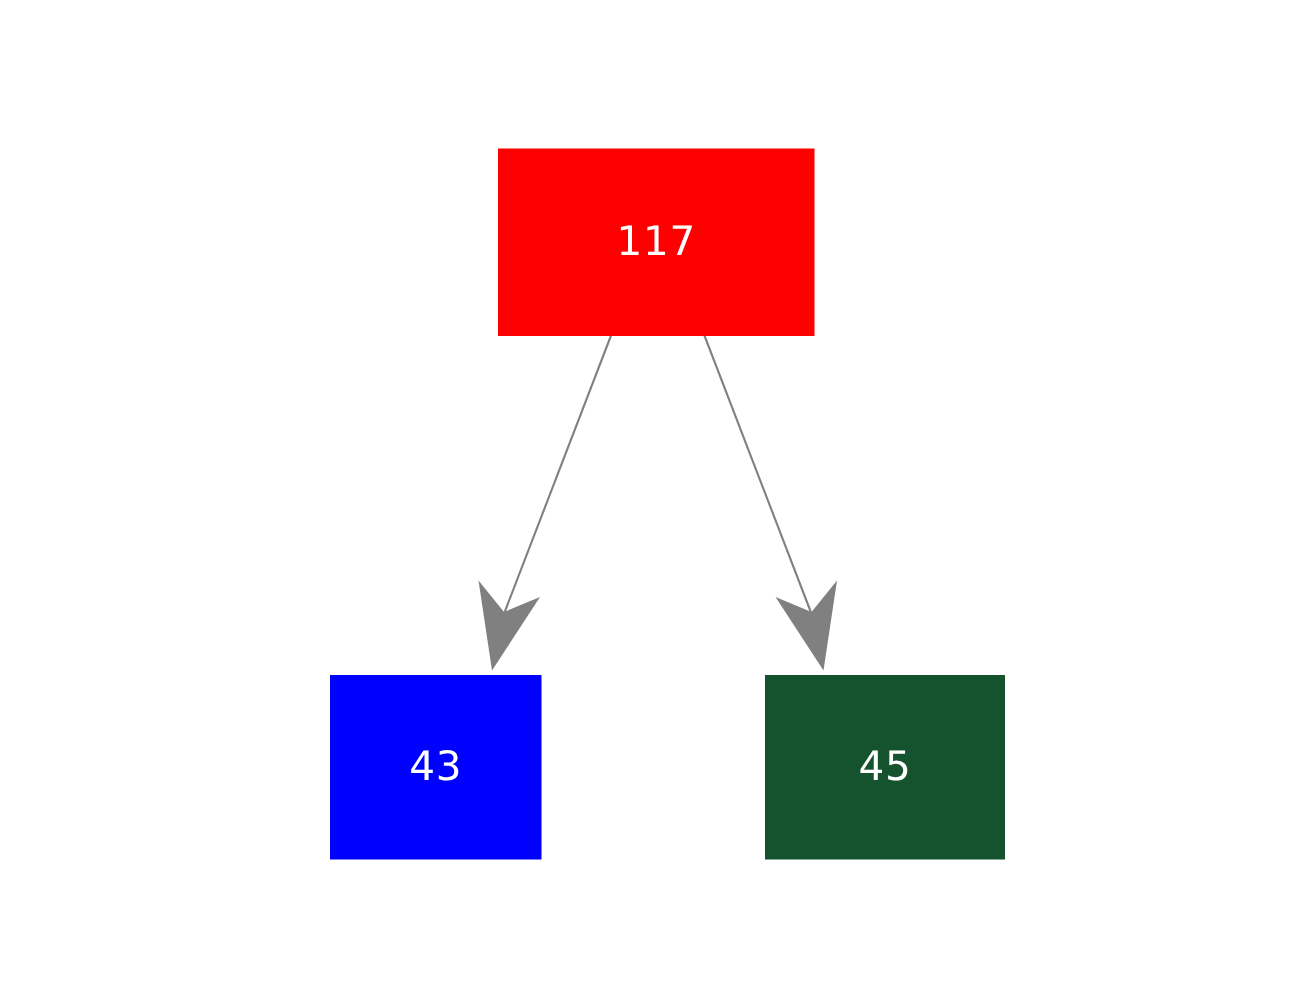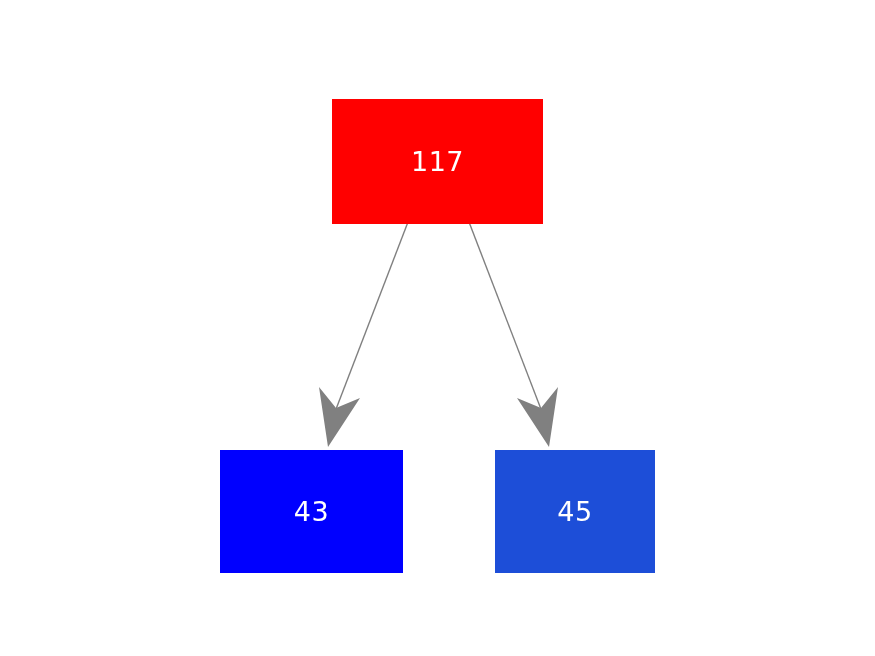--- a/index.html
+++ b/index.html
@@ -42,21 +42,21 @@
   }
   #node-root {
     left: 332px;
     top: 82px;
     width: 211px;
     height: 125px;
   }
   #node-left {
     left: 220px;
     top: 450px;
-    width: 183px;
+    width: 141px;
     height: 123px;
   }
   #node-right {
     left: 495px;
     top: 450px;
     width: 160px;
     height: 123px;
   }
 </style>
 </head>
@@ -78,17 +78,17 @@
   </svg>
 
   <div class="node" id="node-root" style="background:#ff0000;margin-top:17px;">
     <span class="node-label">117</span>
   </div>
 
   <div class="node" id="node-left" style="background:#0000ff;">
     <span class="node-label">43</span>
   </div>
 
-  <div class="node" id="node-right" style="background:#1d4ed8;">
+  <div class="node" id="node-right" style="background:#14532d;margin-left:15px;">
     <span class="node-label">45</span>
   </div>
 
 </div>
 
 </body></html>

